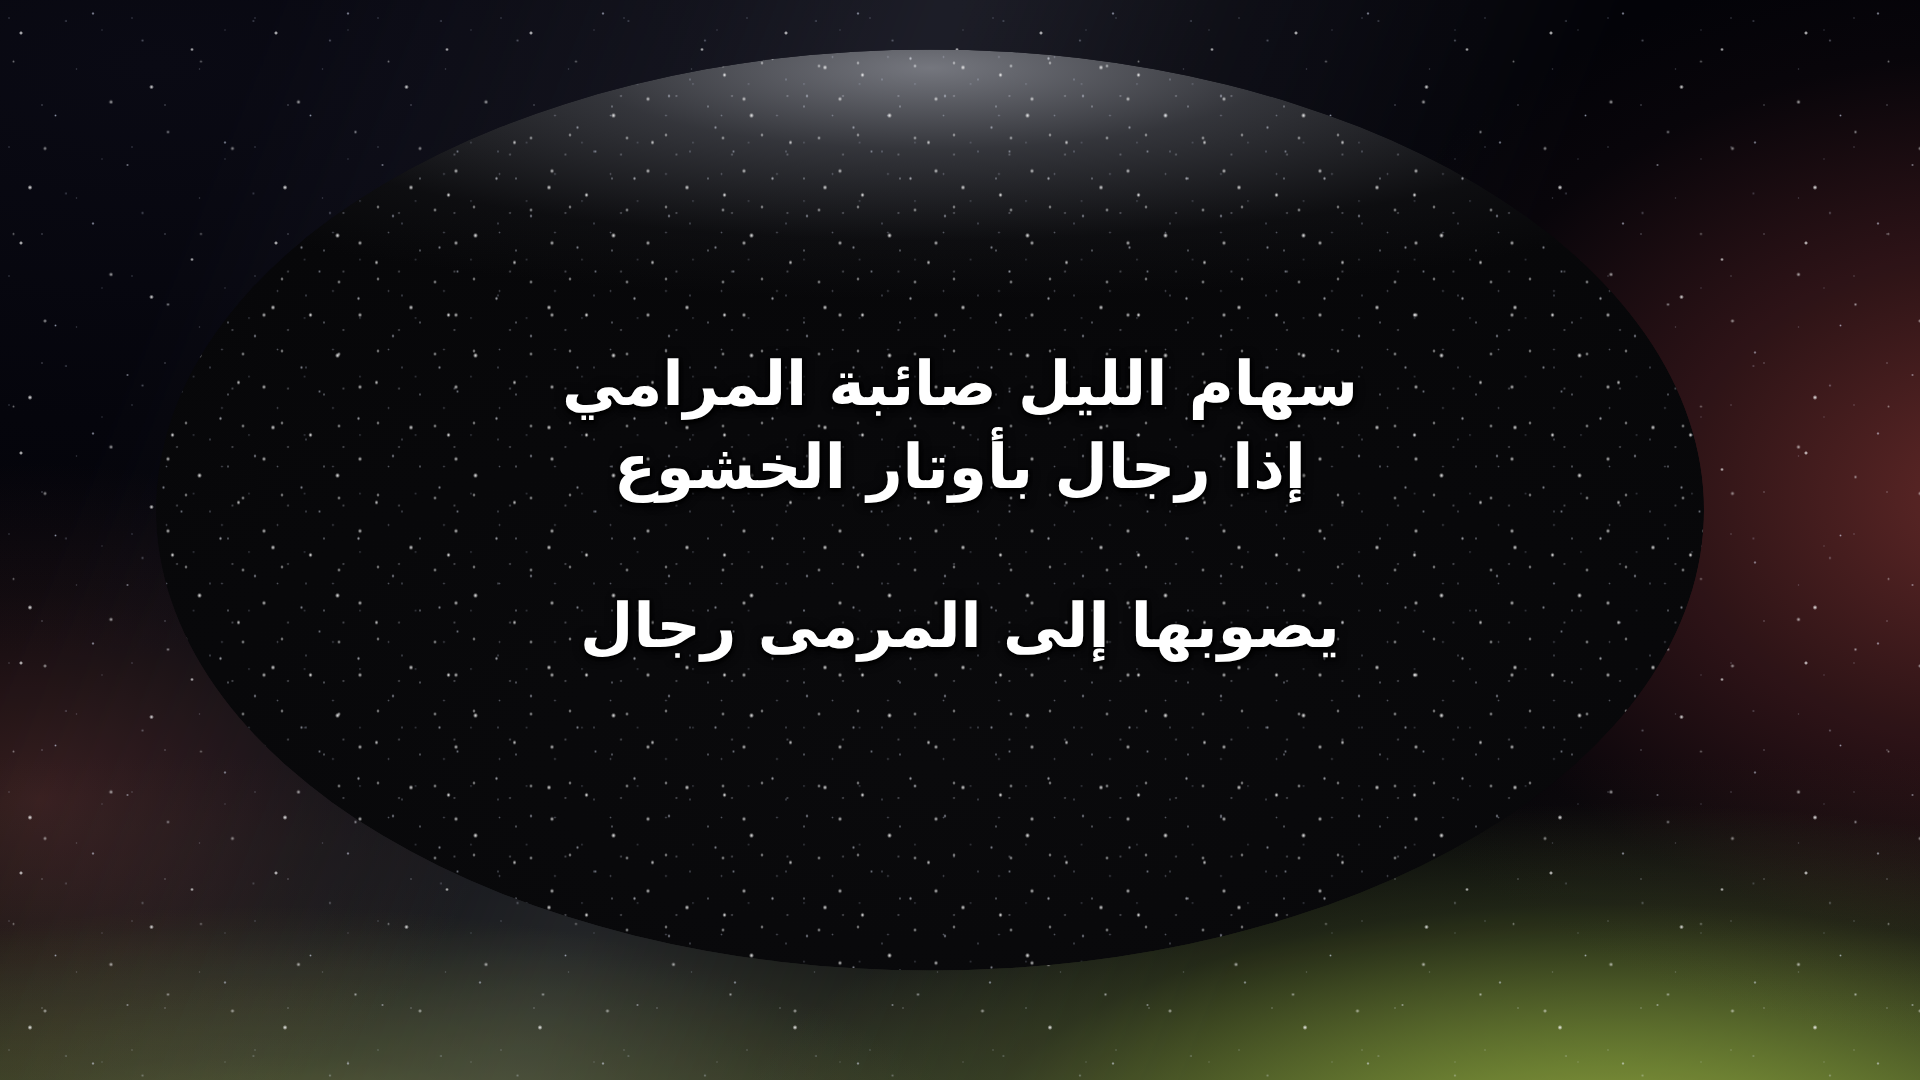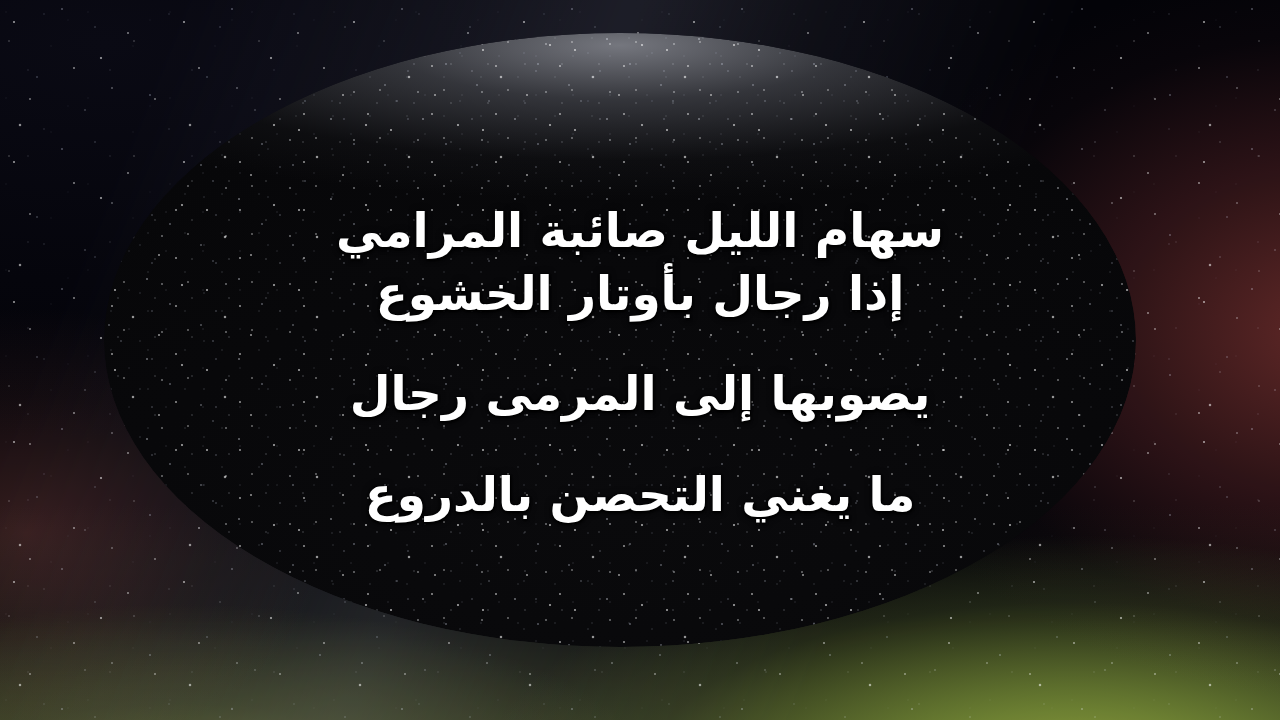--- a/index.html
+++ b/index.html
@@ -171,27 +171,27 @@
     justify-content: center;
     direction: rtl;
     z-index: 5;
     padding-top: 6px;
   }
   .stanza {
     text-align: center;
     margin: 0;
     padding: 0;
   }
-  .stanza + .stanza { margin-top: 38px; }
+  .stanza + .stanza { margin-top: 52px; }
 
   .verse {
     display: block;
     color: #ffffff;
     font-weight: bold;
-    font-size: 47px;
+    font-size: 41px;
     line-height: 1.33;
     letter-spacing: 0.2px;
     white-space: nowrap;
     text-shadow:
       0 2px 3px rgba(0,0,0,0.92),
       0 0 7px rgba(0,0,0,0.80),
       1px 1px 2px rgba(0,0,0,0.95);
     direction: rtl;
     unicode-bidi: isolate;
   }
@@ -222,17 +222,16 @@
     <div class="stanza">
       <span class="verse">سهام الليل صائبة المرامي</span>
       <span class="verse">إذا رجال بأوتار الخشوع</span>
     </div>
 
     <div class="stanza">
       <span class="verse">يصوبها إلى المرمى رجال</span>
     </div>
 
     <div class="stanza">
-      <span class="verse">ما يغني التحصن بالدروع</span>
     </div>
 
   </div>
 </div>
 
 </body></html>

